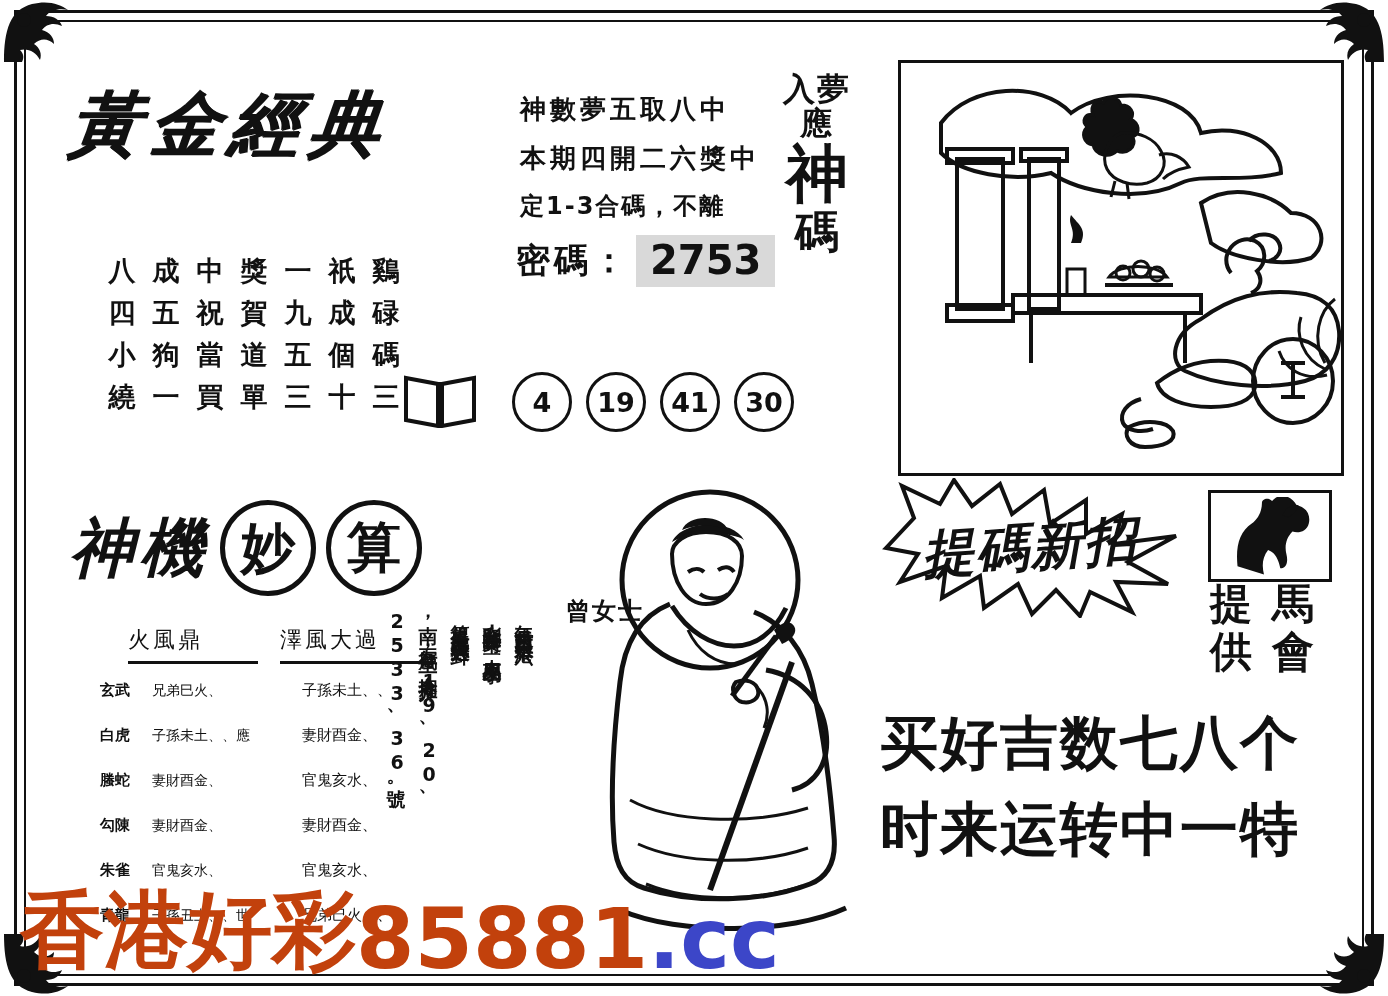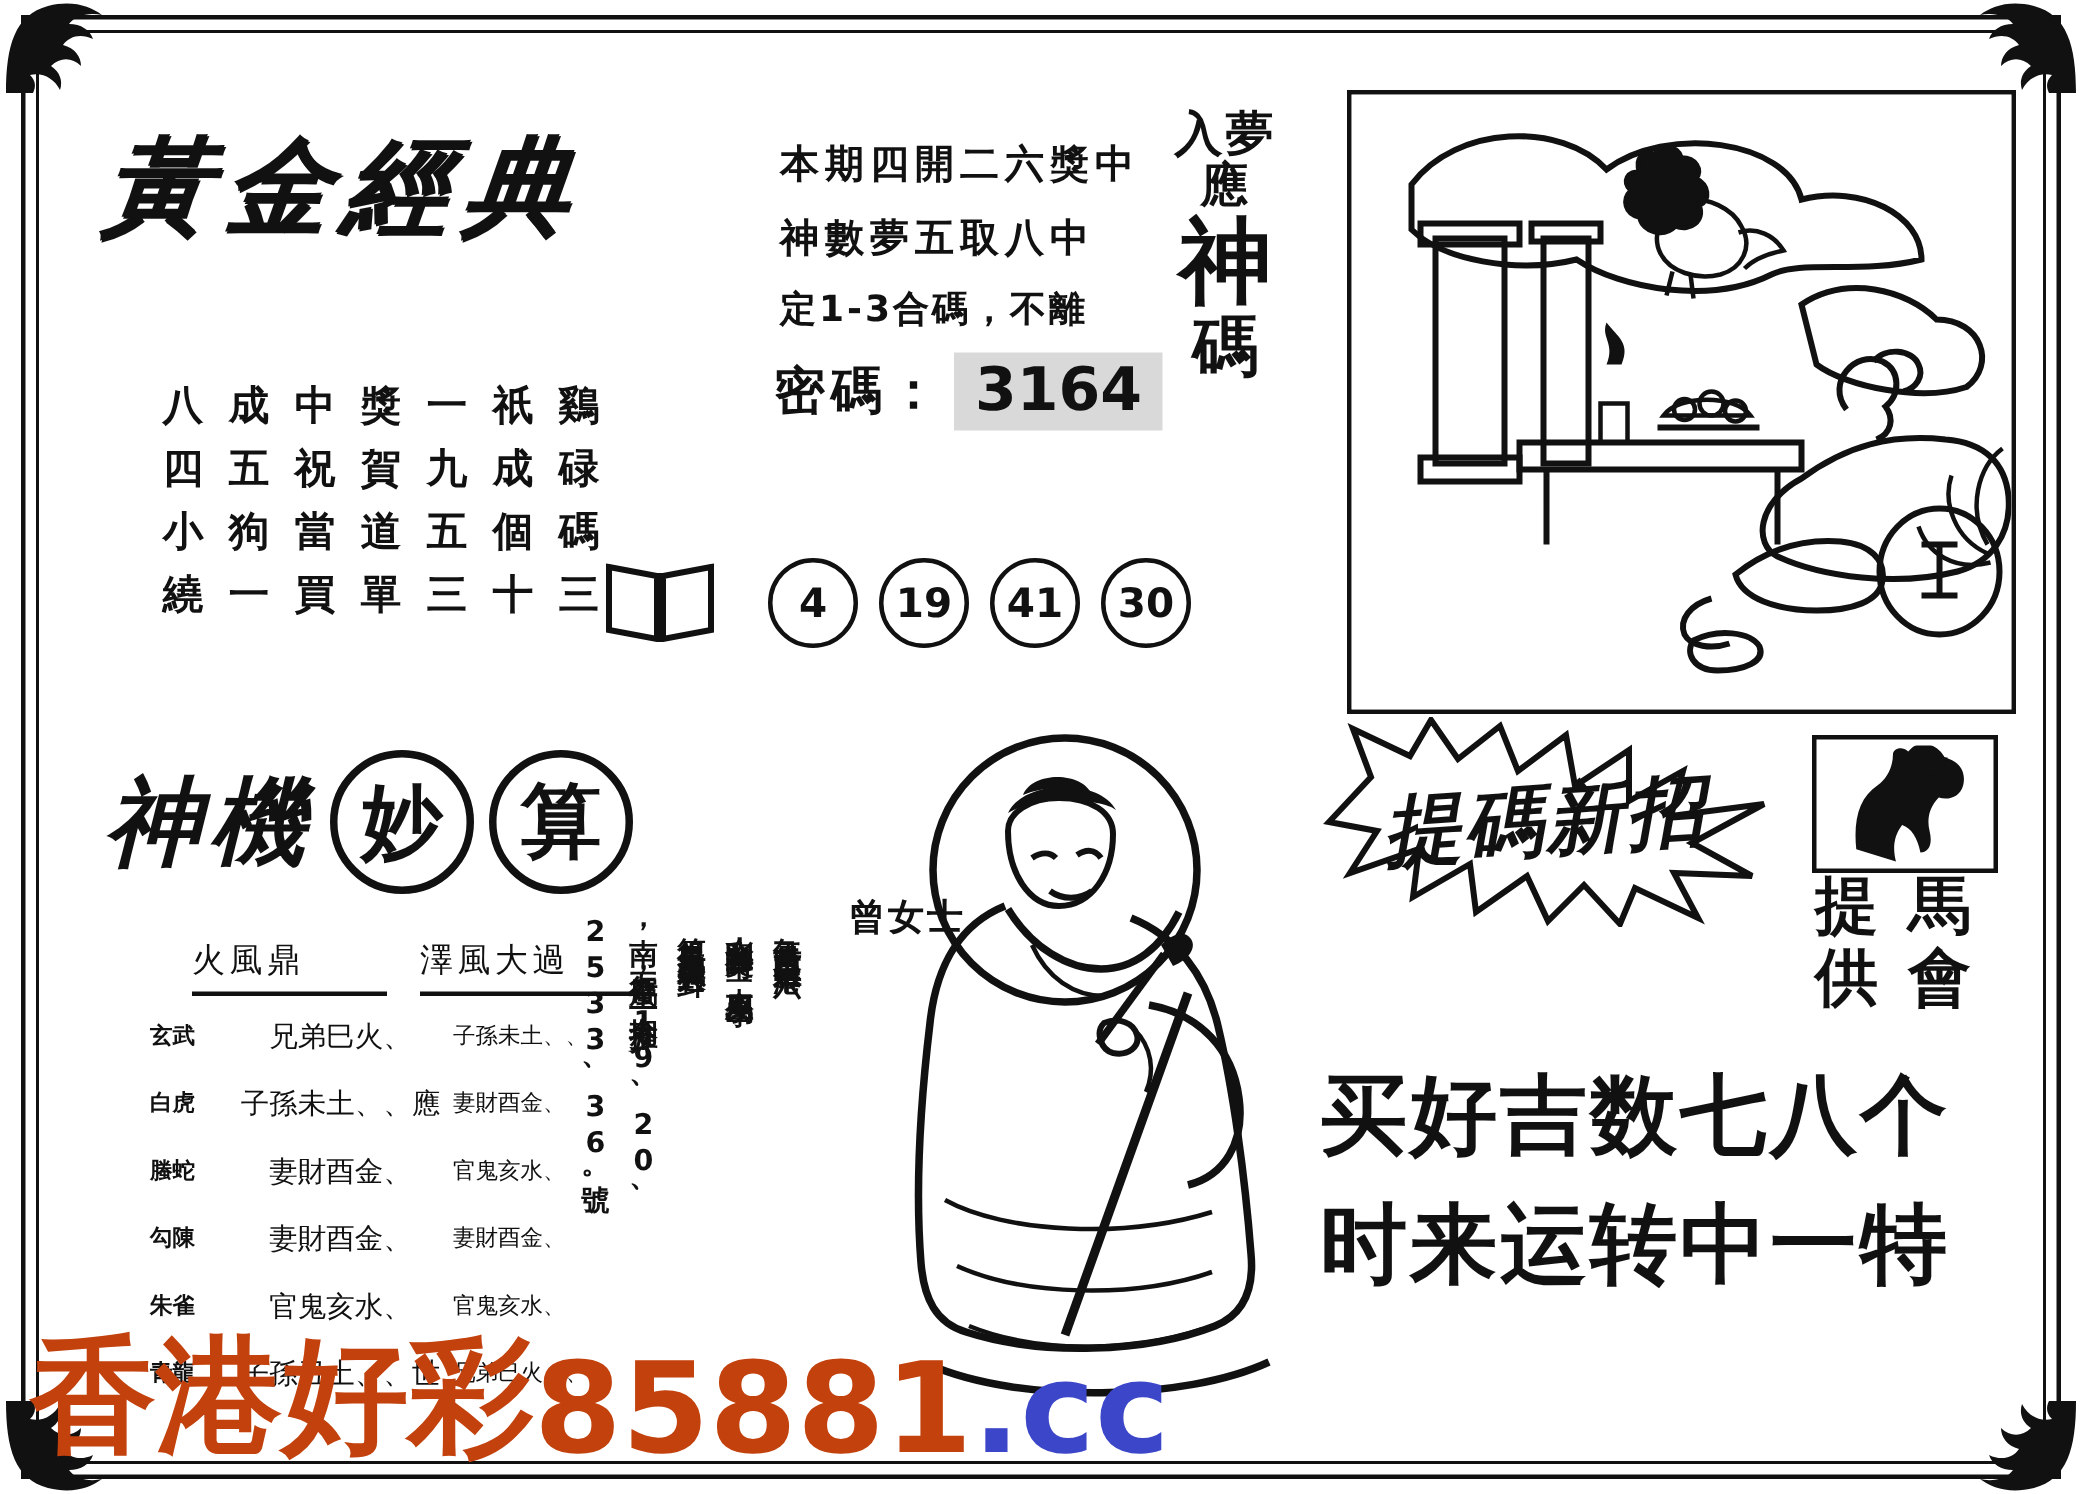--- a/index.html
+++ b/index.html
@@ -128,21 +128,21 @@
   }
   .hex-head{display:flex;margin-bottom:4px;}
   .hex-head div{
     font-size:22px;font-weight:normal;letter-spacing:3px;
     border-bottom:3px solid #111;padding-bottom:6px;
   }
   .hex-head .h1{width:130px;margin-left:28px;}
   .hex-head .h2{width:150px;margin-left:22px;}
   .hex-row{display:flex;align-items:center;height:45px;}
   .hex-row .lbl{width:52px;font-size:15px;font-weight:bold;}
-  .hex-row .c1{width:150px;font-size:19px;text-align:center;}
+  .hex-row .c1{width:150px;font-size:14px;}
   .hex-row .c2{width:160px;font-size:15px;}
 
   
   .vtext{
     position:absolute;left:378px;top:610px;
     height:330px;
     display:flex;flex-direction:row-reverse;
     color:#111;
   }
   .vcol{
@@ -269,28 +269,28 @@
     <span>繞</span>
     <span>一</span>
     <span>買</span>
     <span>單</span>
     <span>三</span>
     <span>十</span>
     <span>三</span>
   </div>
 
   <div class="mid-lines">
+    <div class="ml">神數夢五取八中</div>
     <div class="ml">本期四開二六獎中</div>
-    <div class="ml">神數夢五取八中</div>
     <div class="ml small">定1-3合碼，不離</div>
   </div>
 
   <div class="pw-row">
     <span class="pw-label">密碼：</span>
-    <span class="pw-box">3164</span>
+    <span class="pw-box">2753</span>
   </div>
 
   <div class="book-icon">
     <svg viewBox="0 0 72 56">
         <path d="M2 6 L34 12 L34 54 L2 48 Z" fill="none" stroke="#111" stroke-width="4"></path>
         <path d="M70 6 L38 12 L38 54 L70 48 Z" fill="none" stroke="#111" stroke-width="4"></path>
         <path d="M34 12 L38 12" stroke="#111" stroke-width="4"></path>
       </svg>
   </div>
 

